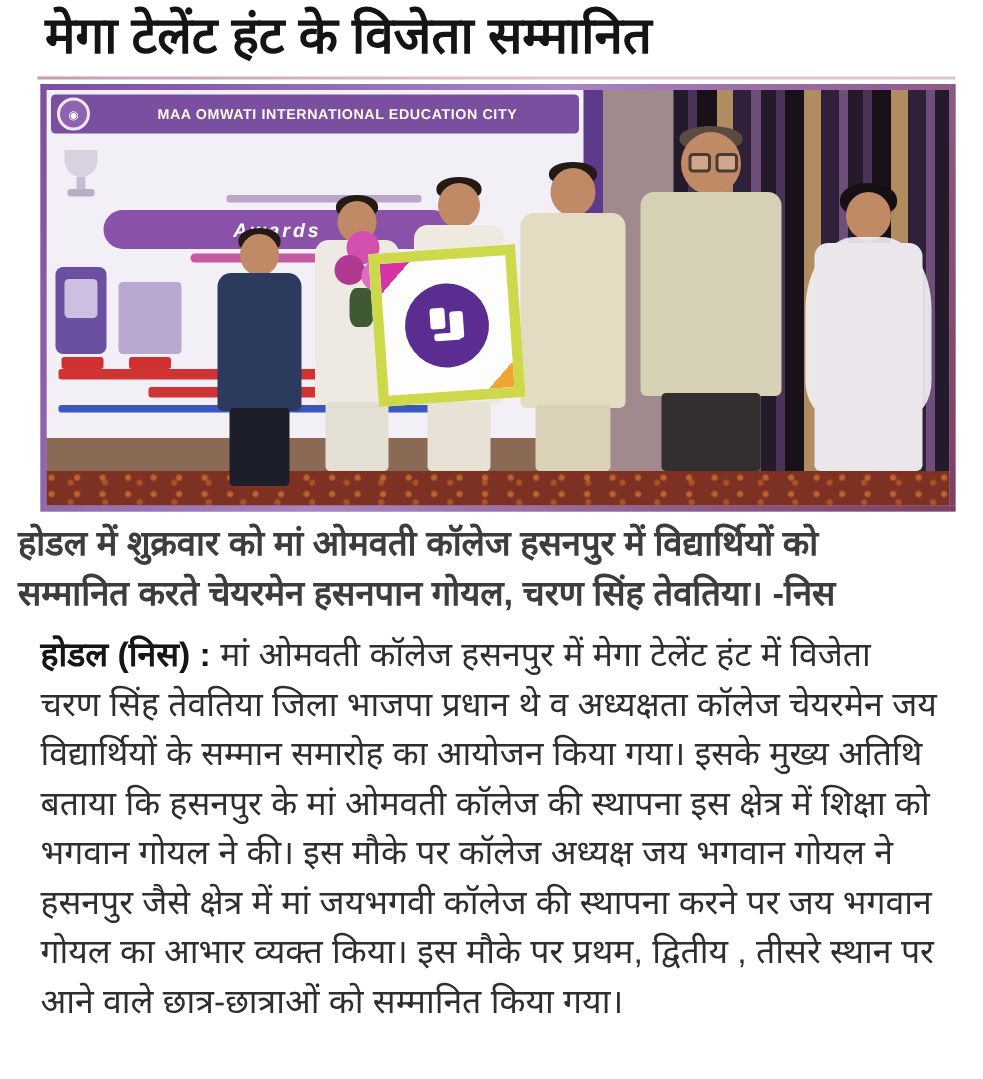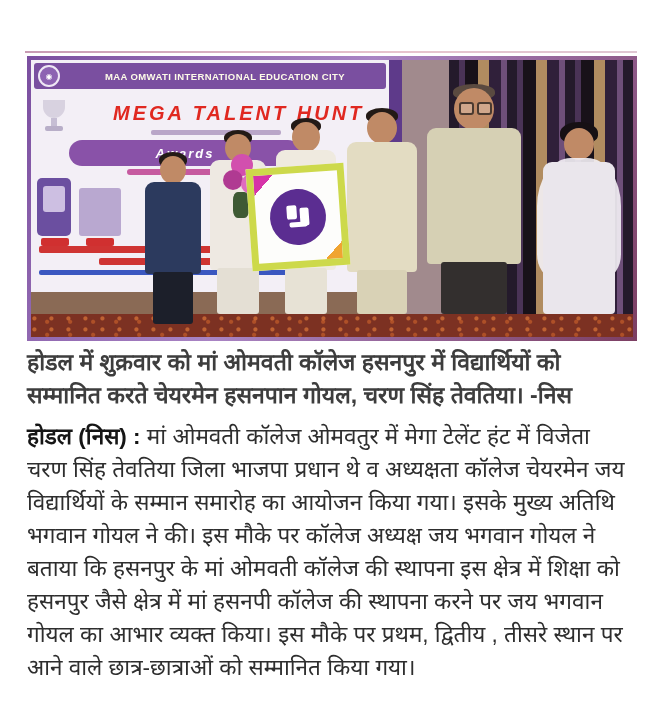--- a/index.html
+++ b/index.html
@@ -95,51 +95,51 @@
                      linear-gradient(315deg,#f0a431 0 12px,transparent 12px);
   }
   .award-circle{
     position:absolute;left:50%;top:50%;width:56px;height:56px;margin:-28px 0 0 -28px;
     background:#5b2d91;border-radius:50%;display:flex;align-items:center;justify-content:center;
   }
   .bouquet{position:absolute;left:192px;top:92px;width:44px;height:70px;z-index:11;}
   .bouquet .bloom{position:absolute;border-radius:50%;}
   
   .caption{
-    position:absolute;left:27px;top:346px;width:612px;
+    position:absolute;left:12px;top:346px;width:612px;
     font-size:23px;font-weight:600;color:#3d3d3d;line-height:33px;
   }
   .caption div{white-space:nowrap;}
   
   .body-text{
     position:absolute;left:27px;top:420px;width:618px;
     font-size:22.5px;color:#2e2e2e;line-height:33px;
   }
   .body-text .bl{white-space:nowrap;}
   .dateline{font-weight:bold;color:#151515;}
 </style>
 </head>
 <body>
 
 <div class="page">
 
+  <div class="headline">मेगा टेलेंट हंट के विजेता सम्मानित</div>
   <div class="headline-rule"></div>
 
   <div class="photo">
     <div class="wall"></div>
     <div class="curtains"></div>
     <div class="subwall"></div>
     <div class="carpet"></div>
 
     <div class="banner">
       <div class="banner-header">
         <span class="logo-circle">◉</span>
         <span class="banner-title">MAA OMWATI INTERNATIONAL EDUCATION CITY</span>
       </div>
-      <div class="mega-text">MEGA TALENT HUNT</div>
       <div class="mega-subbar"></div>
       <div class="award-band">Awards</div>
       <div class="award-band-sub"></div>
       <div class="trophy">
         <div class="cup"></div>
         <div class="stem"></div>
         <div class="base"></div>
       </div>
       <div class="appliance1">
         <div class="panel"></div>
@@ -218,23 +218,23 @@
       </div>
     </div>
   </div>
 
   <div class="caption">
     <div>होडल में शुक्रवार को मां ओमवती कॉलेज हसनपुर में विद्यार्थियों को</div>
     <div>सम्मानित करते चेयरमेन हसनपान गोयल, चरण सिंह तेवतिया। -निस</div>
   </div>
 
   <div class="body-text">
-    <div class="bl"><span class="dateline">होडल (निस) :</span> <span>मां ओमवती  कॉलेज ओमवतुर में मेगा टेलेंट हंट में विजेता</span></div>
+    <div class="bl"><span class="dateline">होडल (निस) :</span> <span>मां ओमवती  कॉलेज हसनपुर में मेगा टेलेंट हंट में विजेता</span></div>
     <div class="bl">चरण सिंह तेवतिया जिला भाजपा प्रधान थे व अध्यक्षता कॉलेज चेयरमेन जय</div>
     <div class="bl">विद्यार्थियों के सम्मान समारोह का आयोजन किया गया। इसके मुख्य अतिथि</div>
+    <div class="bl">बताया कि हसनपुर के  मां ओमवती कॉलेज की स्थापना इस क्षेत्र में शिक्षा को</div>
     <div class="bl">भगवान गोयल ने की। इस मौके पर कॉलेज अध्यक्ष जय भगवान गोयल ने</div>
-    <div class="bl">बताया कि हसनपुर के  मां ओमवती कॉलेज की स्थापना इस क्षेत्र में शिक्षा को</div>
-    <div class="bl">हसनपुर जैसे क्षेत्र में मां हसनपी कॉलेज की स्थापना करने पर जय भगवान</div>
+    <div class="bl">हसनपुर जैसे क्षेत्र में मां जयभगवी कॉलेज की स्थापना करने पर जय भगवान</div>
     <div class="bl">गोयल का आभार व्यक्त किया। इस मौके पर  प्रथम, द्वितीय , तीसरे स्थान पर</div>
     <div class="bl">आने  वाले छात्र-छात्राओं को सम्मानित किया गया।</div>
   </div>
 
 </div>
 
 </body></html>

